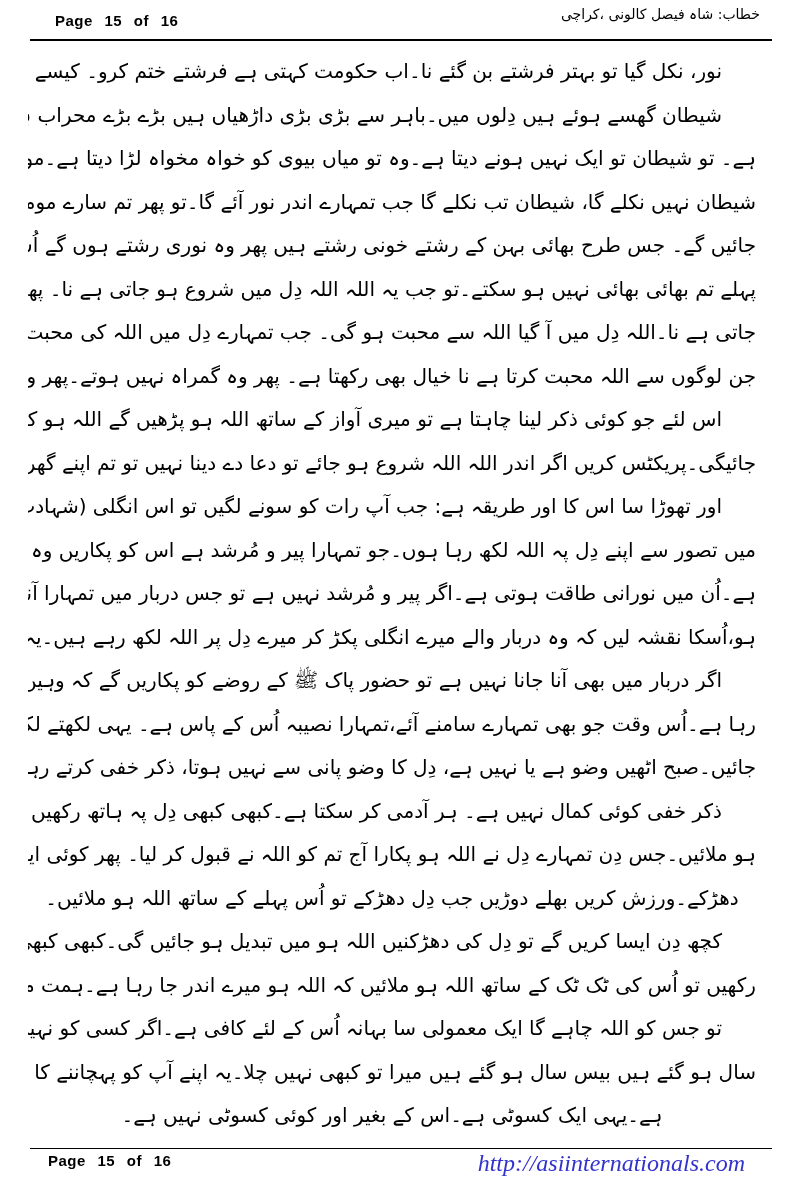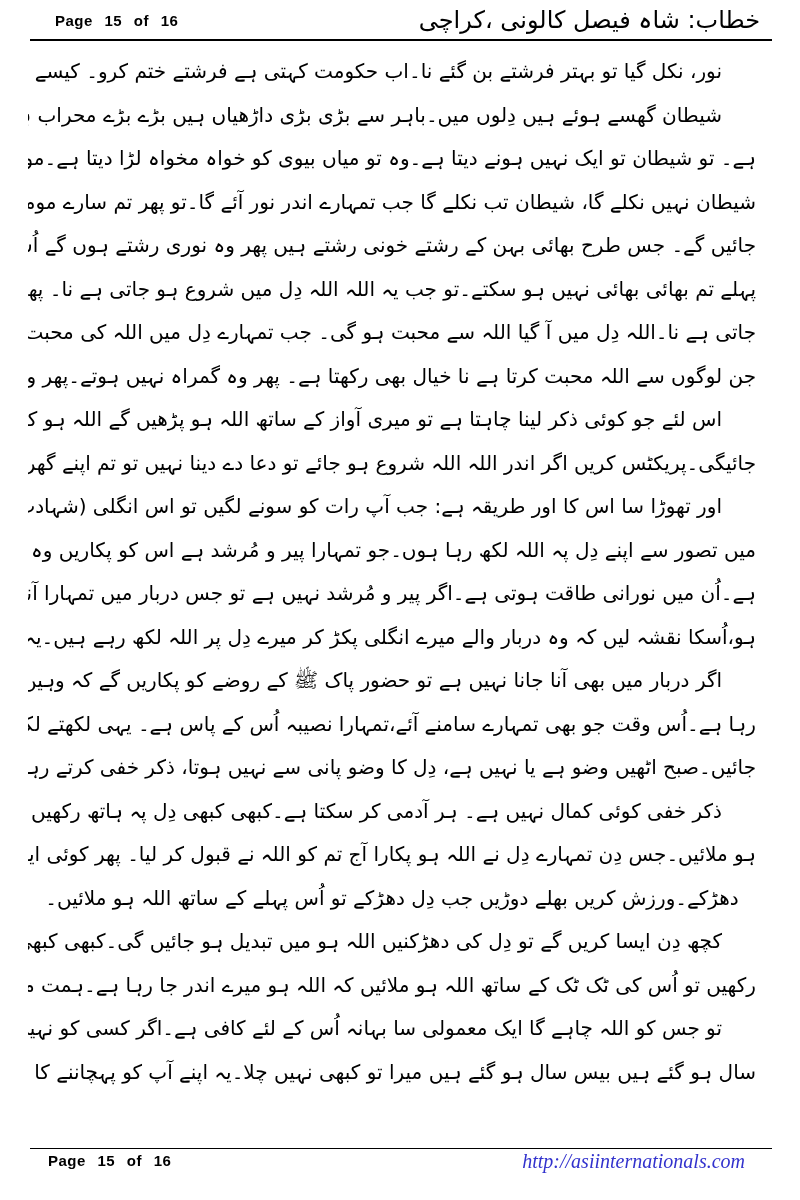--- a/index.html
+++ b/index.html
@@ -22,21 +22,21 @@
     font-weight: bold;
     word-spacing: 7px;
     letter-spacing: 0.5px;
     color: #000;
   }
   .hdr-title {
     position: absolute;
     right: 40px; top: 6px;
     direction: rtl;
     font-family: "DejaVu Sans", sans-serif;
-    font-size: 24px;
+    font-size: 14px;
     color: #000;
     white-space: nowrap;
     margin-left: 24px;
   }
   .rule {
     position: absolute;
     left: 30px; right: 28px;
     height: 0;
     border-top: 2px solid #000;
   }
@@ -74,21 +74,21 @@
     font-weight: bold;
     word-spacing: 7px;
     letter-spacing: 0.5px;
     color: #000;
   }
   .ftr-url {
     position: absolute;
     right: 55px; top: 1150px;
     font-family: "Liberation Serif", serif;
     font-style: italic;
-    font-size: 20px;
+    font-size: 24px;
     color: #3232cd;
     text-decoration: none;
     white-space: nowrap;
   }
 </style>
 </head>
 <body>
 
 <div class="page">
 
@@ -114,19 +114,20 @@
     <div class="line indent">اگر دربار میں بھی آنا جانا نہیں ہے تو حضور پاک ﷺ کے روضے کو پکاریں گے کہ وہیں سے میرے دِل پر اللہ لکھا جا</div>
     <div class="line">رہا ہے۔اُس وقت جو بھی تمہارے سامنے آئے،تمہارا نصیبہ اُس کے پاس ہے۔ یہی لکھتے لکھتے پڑھتے پڑھتے رات کو سو</div>
     <div class="line align-left">جائیں۔صبح اٹھیں وضو ہے یا نہیں ہے، دِل کا وضو پانی سے نہیں ہوتا، ذکر خفی کرتے رہیں۔</div>
     <div class="line indent">ذکر خفی کوئی کمال نہیں ہے۔ ہر آدمی کر سکتا ہے۔کبھی کبھی دِل پہ ہاتھ رکھیں جب دِل دھڑکے اُس دھڑکن کے ساتھ اللہ</div>
     <div class="line">ہو ملائیں۔جس دِن تمہارے دِل نے اللہ ہو پکارا آج تم کو اللہ نے قبول کر لیا۔ پھر کوئی ایسا کام کریں جس سے دِل</div>
     <div class="line align-center">دھڑکے۔ورزش کریں بھلے دوڑیں جب دِل دھڑکے تو اُس پہلے کے ساتھ اللہ ہو ملائیں۔</div>
     <div class="line indent">کچھ دِن ایسا کریں گے تو دِل کی دھڑکنیں اللہ ہو میں تبدیل ہو جائیں گی۔کبھی کبھی جب فارغ بیٹھیں نبض پہ ہاتھ</div>
     <div class="line align-center">رکھیں تو اُس کی ٹک ٹک کے ساتھ اللہ ہو ملائیں کہ اللہ ہو میرے اندر جا رہا ہے۔ہمت مرداں مدد خدا۔</div>
     <div class="line indent">تو جس کو اللہ چاہے گا ایک معمولی سا بہانہ اُس کے لئے کافی ہے۔اگر کسی کو نہیں چاہے گا تو وہ کہے گا کہ مجھے تو دس</div>
     <div class="line">سال ہو گئے ہیں بیس سال ہو گئے ہیں میرا تو کبھی نہیں چلا۔یہ اپنے آپ کو پہچاننے کا راز ہے کہ تو کیا ہے۔تجھ پر اللہ مہربان کتنا</div>
+    <div class="line align-center">ہے۔یہی ایک کسوٹی ہے۔اس کے بغیر اور کوئی کسوٹی نہیں ہے۔</div>
   </div>
 
   <div class="rule ftr"></div>
   <div class="ftr-page">Page 15 of 16</div>
   <a class="ftr-url">http://asiinternationals.com</a>
 
 </div>
 
 </body></html>

